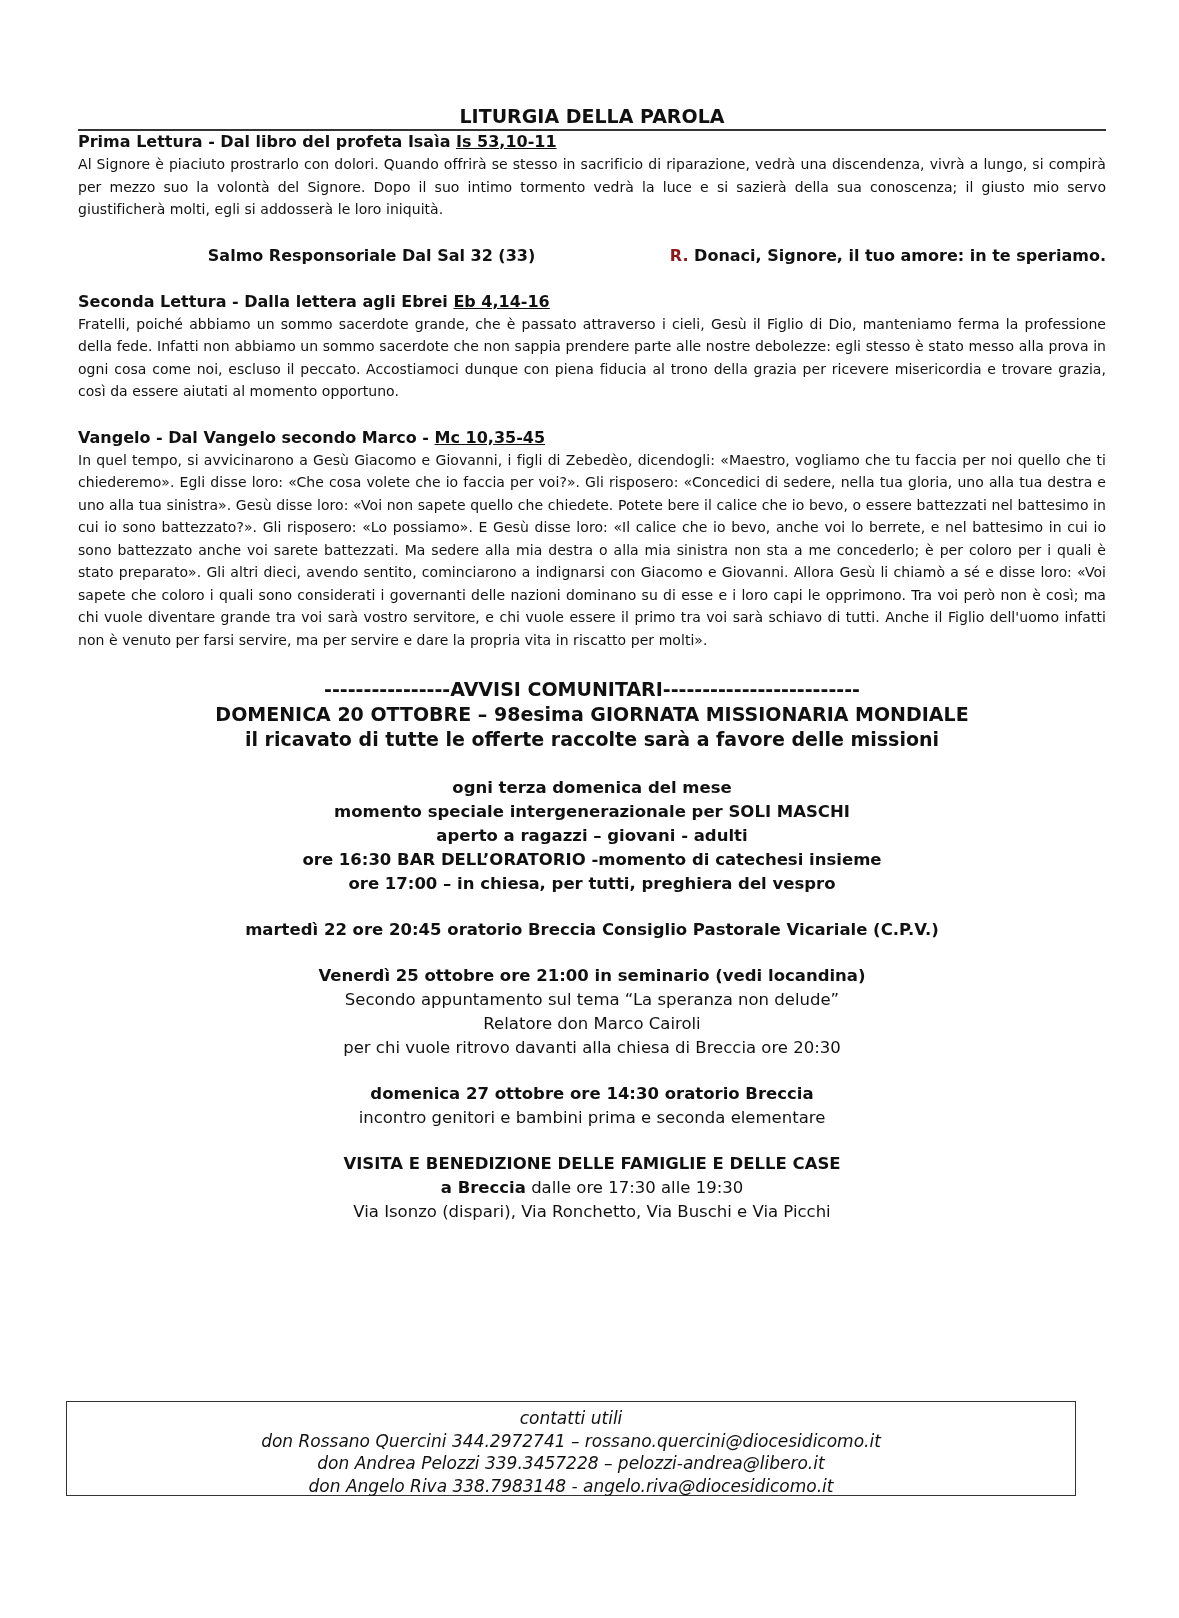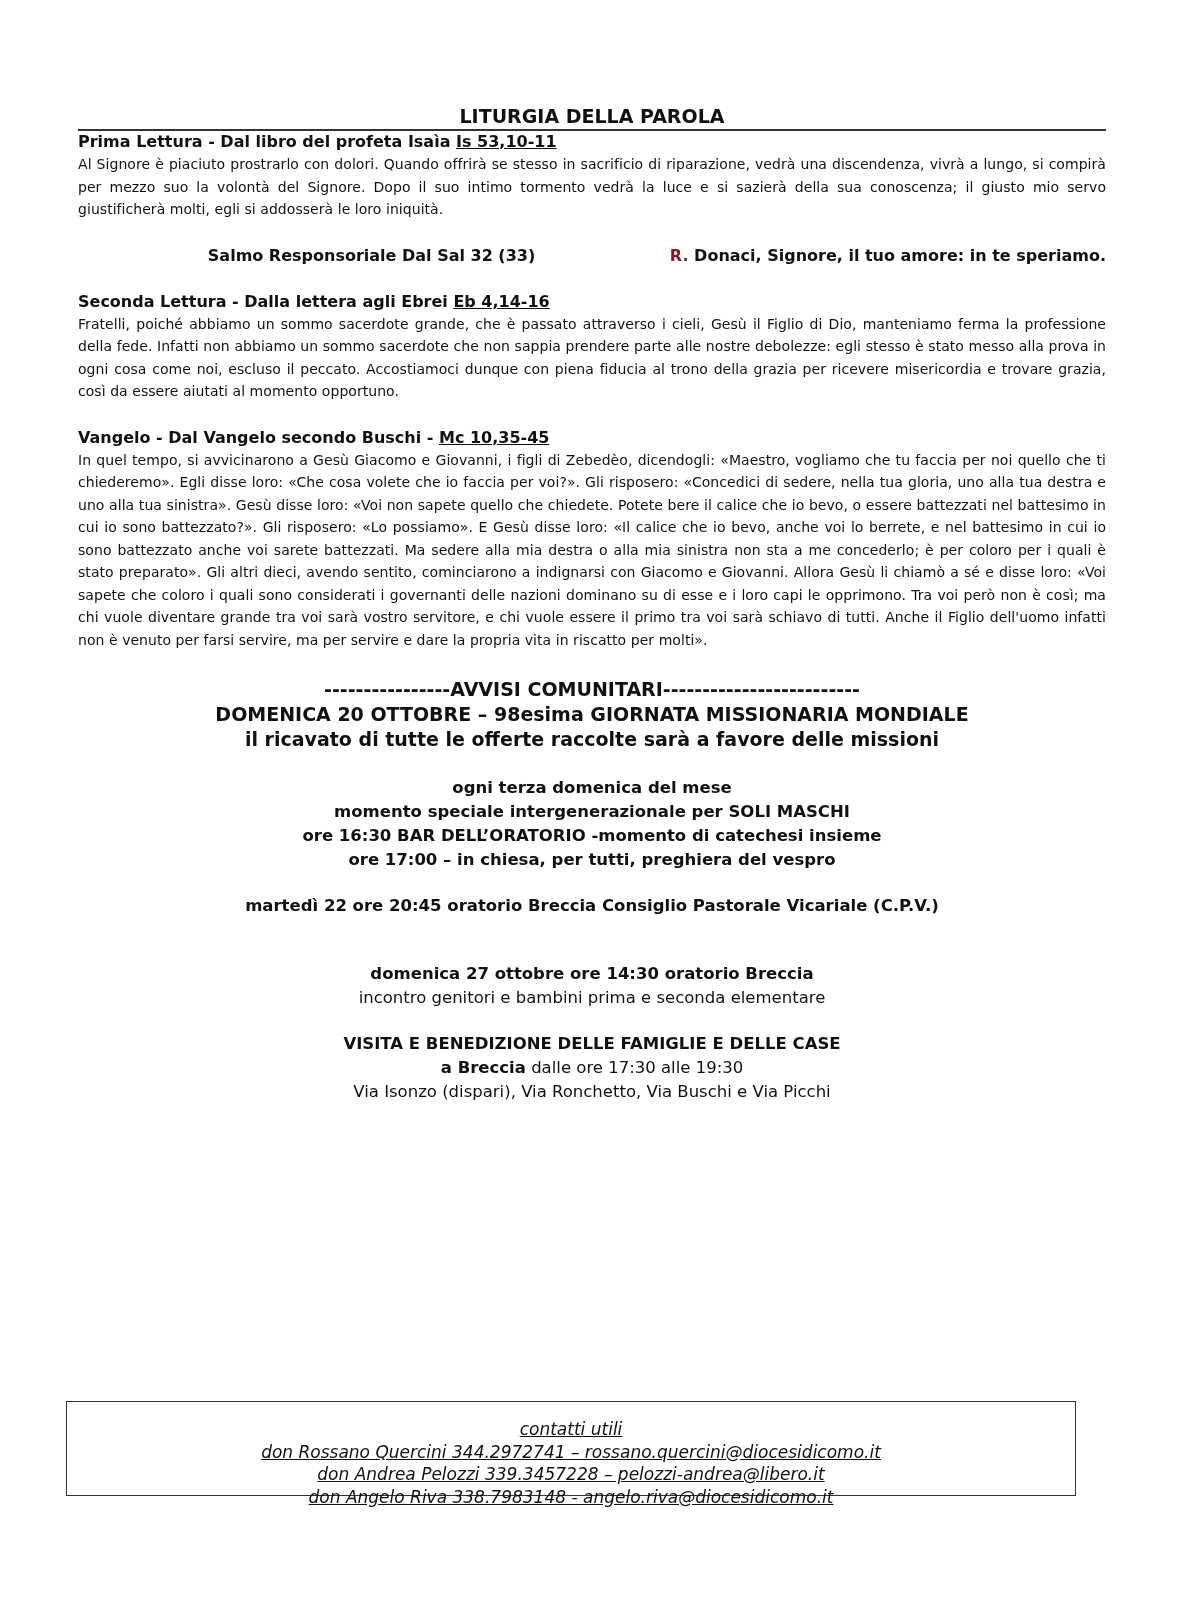--- a/index.html
+++ b/index.html
@@ -28,22 +28,21 @@
   .salmo { display: flex; font-weight: bold; font-size: 16px; line-height: 22px; justify-content: flex-end; }
   .salmo .left { width: 462px; }
   .salmo .r { color: #8b1a1a; }
   .avvisi-head { font-weight: bold; font-size: 19px; line-height: 25px; text-align: center; }
   .bold { font-weight: bold; }
   .line { font-size: 16.5px; line-height: 24px; text-align: center; }
   .contacts {
     position: absolute; left: 66px; top: 1401px; width: 1010px; height: 95px;
     border: 1.5px solid #333; box-sizing: border-box;
     font-style: italic; font-size: 17px; line-height: 22.5px; text-align: center;
-    padding-top: 16px;
-    text-decoration: underline;
+    padding-top: 5px;
   }
 </style>
 </head>
 <body>
 
 <div class="page">
   <div class="title-wrap">
     <div class="title">LITURGIA DELLA PAROLA</div>
   </div>
 
@@ -72,46 +71,53 @@
       <span>Seconda Lettura - Dalla lettera agli Ebrei</span>
       <span class="ref">Eb 4,14-16</span>
     </p>
     <p class="para">Fratelli, poiché abbiamo un sommo sacerdote grande, che è passato attraverso i cieli, Gesù il Figlio di Dio, manteniamo ferma la professione della fede. Infatti non abbiamo un sommo sacerdote che non sappia prendere parte alle nostre debolezze: egli stesso è stato messo alla prova in ogni cosa come noi, escluso il peccato. Accostiamoci dunque con piena fiducia al trono della grazia per ricevere misericordia e trovare grazia, così da essere aiutati al momento opportuno.</p>
   </div>
 
   <div class="spacer"></div>
 
   <div>
     <p class="head">
-      <span>Vangelo - Dal Vangelo secondo Buschi -</span>
+      <span>Vangelo - Dal Vangelo secondo Marco -</span>
       <span class="ref">Mc 10,35-45</span>
     </p>
     <p class="para">In quel tempo, si avvicinarono a Gesù Giacomo e Giovanni, i figli di Zebedèo, dicendogli: «Maestro, vogliamo che tu faccia per noi quello che ti chiederemo». Egli disse loro: «Che cosa volete che io faccia per voi?». Gli risposero: «Concedici di sedere, nella tua gloria, uno alla tua destra e uno alla tua sinistra». Gesù disse loro: «Voi non sapete quello che chiedete. Potete bere il calice che io bevo, o essere battezzati nel battesimo in cui io sono battezzato?». Gli risposero: «Lo possiamo». E Gesù disse loro: «Il calice che io bevo, anche voi lo berrete, e nel battesimo in cui io sono battezzato anche voi sarete battezzati. Ma sedere alla mia destra o alla mia sinistra non sta a me concederlo; è per coloro per i quali è stato preparato». Gli altri dieci, avendo sentito, cominciarono a indignarsi con Giacomo e Giovanni. Allora Gesù li chiamò a sé e disse loro: «Voi sapete che coloro i quali sono considerati i governanti delle nazioni dominano su di esse e i loro capi le opprimono. Tra voi però non è così; ma chi vuole diventare grande tra voi sarà vostro servitore, e chi vuole essere il primo tra voi sarà schiavo di tutti. Anche il Figlio dell'uomo infatti non è venuto per farsi servire, ma per servire e dare la propria vita in riscatto per molti».</p>
   </div>
 
   <div style="height:26px"></div>
 
   <div>
     <div class="avvisi-head">----------------AVVISI  COMUNITARI-------------------------</div>
     <div class="avvisi-head">DOMENICA 20 OTTOBRE – 98esima GIORNATA MISSIONARIA MONDIALE</div>
     <div class="avvisi-head">il ricavato di tutte le offerte raccolte sarà a favore delle missioni</div>
 
     <div style="height:24px"></div>
 
     <div>
       <div class="line bold">ogni terza domenica del mese</div>
       <div class="line bold">momento speciale intergenerazionale per SOLI MASCHI</div>
+      <div class="line bold">aperto a ragazzi – giovani  - adulti</div>
       <div class="line bold">ore 16:30 BAR DELL’ORATORIO -momento di catechesi insieme</div>
       <div class="line bold">ore 17:00 – in chiesa, per tutti, preghiera del vespro</div>
     </div>
 
     <div style="height:22px"></div>
     <div class="line bold">martedì 22 ore 20:45 oratorio Breccia Consiglio Pastorale Vicariale (C.P.V.)</div>
 
     <div style="height:22px"></div>
+    <div>
+      <div class="line bold">Venerdì 25 ottobre ore 21:00 in seminario (vedi locandina)</div>
+      <div class="line">Secondo appuntamento sul tema “La speranza non delude”</div>
+      <div class="line">Relatore don Marco Cairoli</div>
+      <div class="line">per chi vuole ritrovo davanti alla chiesa di Breccia ore 20:30</div>
+    </div>
 
     <div style="height:22px"></div>
     <div>
       <div class="line bold">domenica 27 ottobre ore 14:30 oratorio Breccia</div>
       <div class="line">incontro genitori e bambini prima e seconda elementare</div>
     </div>
 
     <div style="height:22px"></div>
     <div>
       <div class="line bold">VISITA E BENEDIZIONE DELLE FAMIGLIE E DELLE CASE</div>

